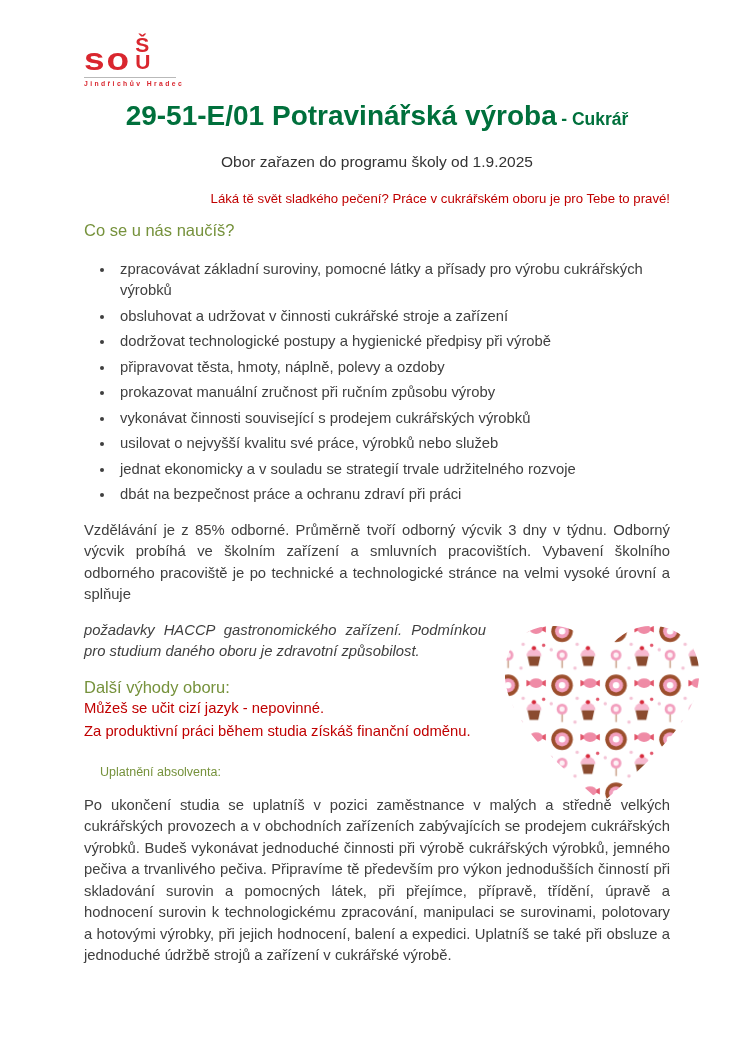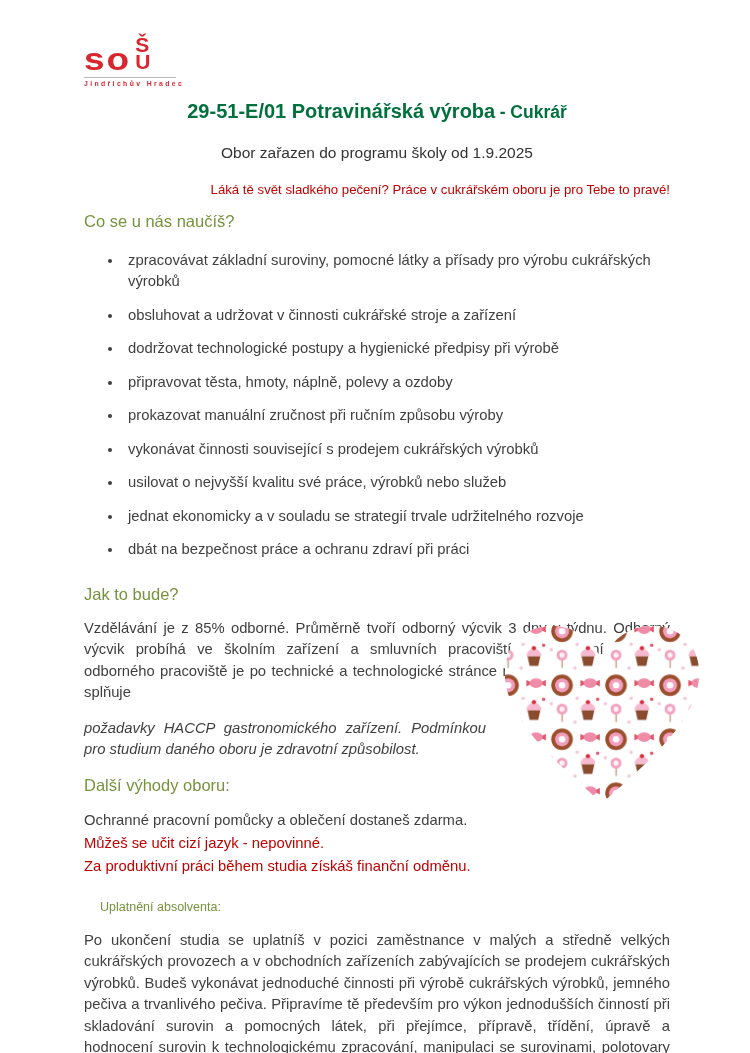--- a/index.html
+++ b/index.html
@@ -26,21 +26,21 @@
   .logo-line{width:92px;height:1px;background:#b9b9b9;margin-top:-4px;}
   .logo-sub{
     font-size:6.8px;color:#d9262e;letter-spacing:2.4px;
     margin-top:3px;font-weight:bold;
   }
 
   
   .title{
     text-align:center;margin-top:12px;color:#00703c;
   }
-  .title .main{font-size:20px;font-weight:bold;}
+  .title .main{font-size:28px;font-weight:bold;}
   .title .suffix{font-size:17.5px;font-weight:bold;}
   .subtitle{
     text-align:center;margin-top:24px;
     font-size:16px;color:#00703c;
   }
   .program-note{
     text-align:center;margin-top:21px;
     font-size:15.5px;color:#333;
   }
   .tagline{
@@ -54,21 +54,21 @@
     margin:0;margin-top:15px;
   }
   .h-olive-small{
     color:#76923c;font-size:12.5px;font-weight:normal;
     margin:16px;margin-top:22px;
   }
   ul.learn{
     margin:19px 0 0 0;padding-left:27px;
     font-size:14.8px;line-height:21.5px;
   }
-  ul.learn li{padding-left:5px;margin:12px;}
+  ul.learn li{padding-left:5px;margin:4px;}
   p.body{
     margin:0;margin-top:14px;
     font-size:14.8px;line-height:21.5px;
     text-align:justify;
   }
   p.body.narrow{width:402px;font-style:italic;}
   .benefit{
     margin:0;font-size:14.8px;line-height:23px;
   }
   .benefit.first{margin-top:14px;}
@@ -112,26 +112,24 @@
       <li>obsluhovat a udržovat v činnosti cukrářské stroje a zařízení</li>
       <li>dodržovat technologické postupy a hygienické předpisy při výrobě</li>
       <li>připravovat těsta, hmoty, náplně, polevy a ozdoby</li>
       <li>prokazovat manuální zručnost při ručním způsobu výroby</li>
       <li>vykonávat činnosti související s prodejem cukrářských výrobků</li>
       <li>usilovat o nejvyšší kvalitu své práce, výrobků nebo služeb</li>
       <li>jednat ekonomicky a v souladu se strategií trvale udržitelného rozvoje</li>
       <li>dbát na bezpečnost práce a ochranu zdraví při práci</li>
     </ul>
 
-    <h2 class="h-olive gap-how">Jak to bude?</h2>
     <p class="body">Vzdělávání je z 85% odborné. Průměrně tvoří odborný výcvik 3 dny v týdnu. Odborný výcvik probíhá ve školním zařízení a smluvních pracovištích. Vybavení školního odborného pracoviště je po technické a technologické stránce na velmi vysoké úrovní a splňuje</p>
     <p class="body narrow">požadavky HACCP gastronomického zařízení. Podmínkou pro studium daného oboru je zdravotní způsobilost.</p>
 
     <h2 class="h-olive">Další výhody oboru:</h2>
-    <p class="benefit first">Ochranné pracovní pomůcky a oblečení dostaneš zdarma.</p>
     <p class="benefit red">Můžeš se učit cizí jazyk - nepovinné.</p>
     <p class="benefit red">Za produktivní práci během studia získáš finanční odměnu.</p>
 
     <h3 class="h-olive-small">Uplatnění absolventa:</h3>
     <p class="body">Po ukončení studia se uplatníš v pozici zaměstnance v malých a středně velkých cukrářských provozech a v obchodních zařízeních zabývajících se prodejem cukrářských výrobků. Budeš vykonávat jednoduché činnosti při výrobě cukrářských výrobků, jemného pečiva a trvanlivého pečiva. Připravíme tě především pro výkon jednodušších činností při skladování surovin a pomocných látek, při přejímce, přípravě, třídění, úpravě a hodnocení surovin k technologickému zpracování, manipulaci se surovinami, polotovary a hotovými výrobky, při jejich hodnocení, balení a expedici. Uplatníš se také při obsluze a jednoduché údržbě strojů a zařízení v cukrářské výrobě.</p>
 
   </div>
 
   <div class="heart-illustration">
     <svg viewBox="0 0 200 180" width="216" height="195" aria-hidden="true">

